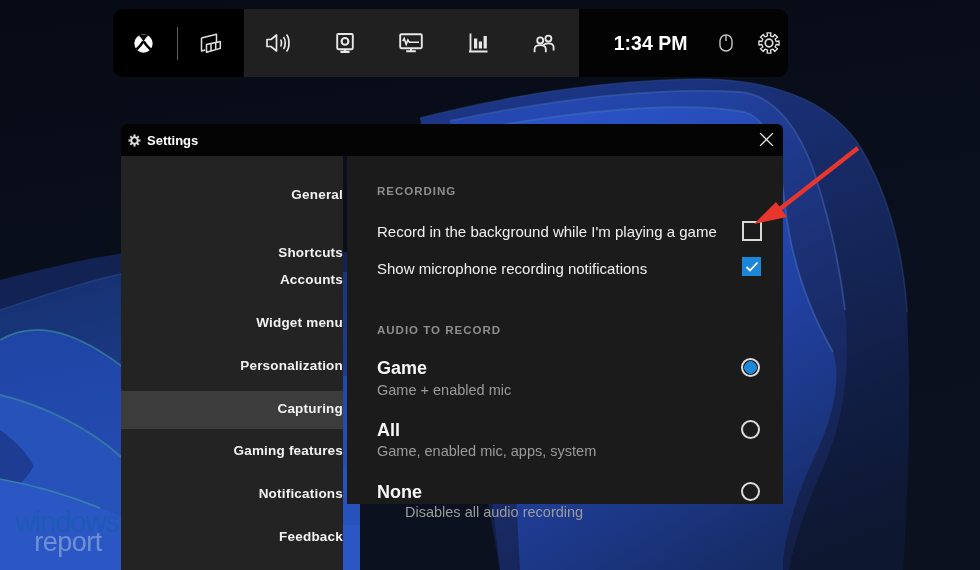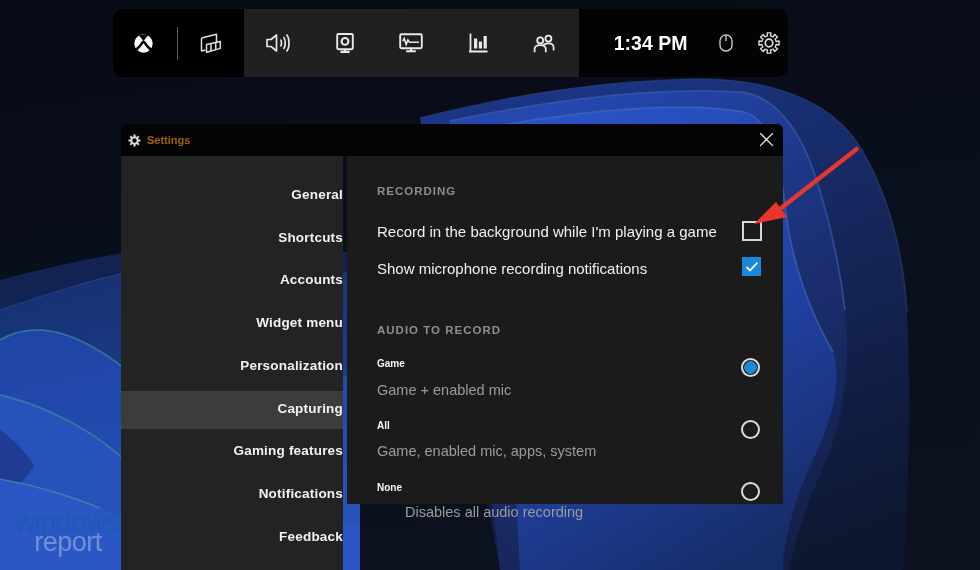--- a/index.html
+++ b/index.html
@@ -9,29 +9,29 @@
   .bar{position:absolute;left:113px;top:9px;width:675px;height:68px;
        border-radius:10px;overflow:hidden;display:flex;}
   .bar .sec{display:flex;align-items:center;justify-content:space-around;height:100%;}
   .s1{width:134px;background:#000;justify-content:flex-start !important;}
   .s2{width:343px;background:#202020;}
   .s3{width:198px;background:#030303;padding-left:16px;}
   .panel{position:absolute;left:121px;top:124px;width:662px;height:446px;
          border-radius:6px 6px 0 0;overflow:hidden;}
   .tbar{position:absolute;left:0;top:0;width:100%;height:32px;background:#040404;
         display:flex;align-items:center;}
-  .tbar .txt{color:#a16207;font-weight:bold;font-size:11px;margin-left:6px;}
+  .tbar .txt{color:#ffffff;font-weight:bold;font-size:13px;margin-left:6px;}
   .side{position:absolute;left:0;top:32px;width:222px;height:414px;background:#232323;}
   .content{position:absolute;left:226px;top:32px;width:440px;height:348px;background:#1b1b1b;}
   .item{position:absolute;left:0;width:100%;height:38px;line-height:36px;
         padding-left:16px;box-sizing:border-box;color:#f2f2f2;font-size:13.5px;font-weight:bold;letter-spacing:0.2px;text-align:right;}
   .item.sel{background:#3c3c3c;}
   .hdr{position:absolute;color:#8e8e8e;font-size:11.5px;font-weight:bold;letter-spacing:1px;}
   .lbl{position:absolute;color:#f0f0f0;font-size:15px;white-space:nowrap;}
-  .blbl{position:absolute;color:#f6f6f6;font-size:10px;font-weight:bold;white-space:nowrap;}
+  .blbl{position:absolute;color:#f6f6f6;font-size:18px;font-weight:bold;white-space:nowrap;}
   .sub{position:absolute;color:#9b9b9b;font-size:14.5px;white-space:nowrap;}
   .cb{position:absolute;width:16px;height:16px;border:2px solid #d8d8d8;background:transparent;}
   .cbon{position:absolute;width:19px;height:19px;background:#1b87d8;display:flex;
         align-items:center;justify-content:center;}
   .radio{position:absolute;width:15px;height:15px;border-radius:50%;border:2px solid #dcdcdc;}
   svg{display:block;}
   .ico{display:block;}
 </style>
 </head>
 <body>
@@ -177,21 +177,21 @@
     <svg class="ico" width="13" height="13" viewBox="0 0 24 24" style="margin-left:7px;">
       <path fill-rule="evenodd" fill="#dcdcdc" d="M 9.86 1.01 L 14.14 1.01 L 13.59 4.16 L 16.42 5.33 L 18.26 2.71 L 21.29 5.74 L 18.67 7.58 L 19.84 10.41 L 22.99 9.86 L 22.99 14.14 L 19.84 13.59 L 18.67 16.42 L 21.29 18.26 L 18.26 21.29 L 16.42 18.67 L 13.59 19.84 L 14.14 22.99 L 9.86 22.99 L 10.41 19.84 L 7.58 18.67 L 5.74 21.29 L 2.71 18.26 L 5.33 16.42 L 4.16 13.59 L 1.01 14.14 L 1.01 9.86 L 4.16 10.41 L 5.33 7.58 L 2.71 5.74 L 5.74 2.71 L 7.58 5.33 L 10.41 4.16 Z M 12 7.9 A 4.1 4.1 0 1 0 12 16.1 A 4.1 4.1 0 1 0 12 7.9 Z"></path>
     </svg>
     <div class="txt">Settings</div>
     <svg class="ico" width="17" height="17" viewBox="0 0 16 16" style="position:absolute;right:8px;top:7px;">
       <path d="M 2 2 L 14 14 M 14 2 L 2 14" stroke="#e8e8e8" stroke-width="1.3"></path>
     </svg>
   </div>
   <div class="side">
     <div class="item" style="top:21px;">General</div>
-    <div class="item" style="top:64px;">Shortcuts</div>
+    <div class="item" style="top:79px;">Shortcuts</div>
     <div class="item" style="top:106px;">Accounts</div>
     <div class="item" style="top:149px;">Widget menu</div>
     <div class="item" style="top:192px;padding-left:33px;">Personalization</div>
     <div class="item sel" style="top:235px;">Capturing</div>
     <div class="item" style="top:277px;">Gaming features</div>
     <div class="item" style="top:320px;">Notifications</div>
     <div class="item" style="top:363px;">Feedback</div>
   </div>
   <div class="content">
     <div class="hdr" style="left:30px;top:29px;">RECORDING</div>

